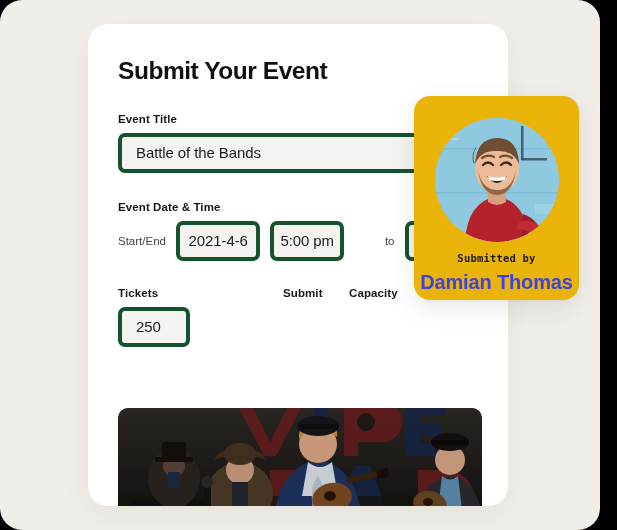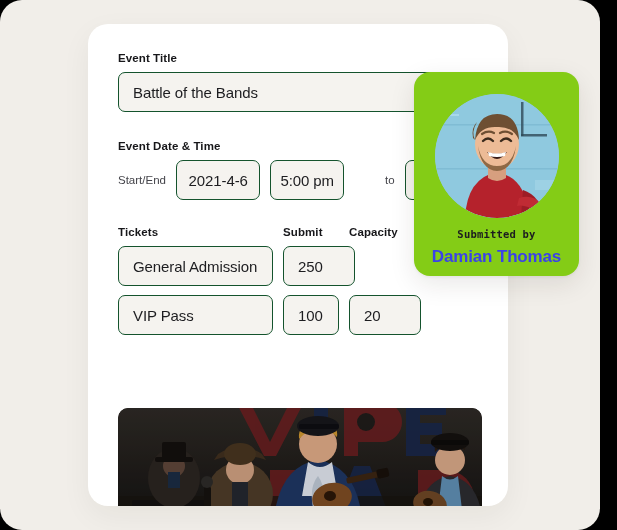--- a/index.html
+++ b/index.html
@@ -72,21 +72,21 @@
   .field-label {
     font-size: 11.5px;
     font-weight: 700;
     color: #17171A;
     letter-spacing: .1px;
     margin: 0 0 8px 0;
   }
 
   .input-box {
     background: #F5F3EF;
-    border: 1px solid #14532d;
+    border: 4px solid #14532d;
     border-radius: 7px;
     height: 40px;
     display: flex;
     align-items: center;
     padding: 0 14px;
     font-size: 15px;
     color: #1D1D20;
     box-sizing: border-box;
     letter-spacing: -.1px;
   }
@@ -141,24 +141,24 @@
     border-radius: 10px;
     overflow: hidden;
     background: #2B2724;
   }
   #event-photo svg { display: block; }
 
   
   #submitter-card {
     position: absolute;
     left: 414px;
-    top: 72px;
+    top: 96px;
     width: 165px;
     height: 204px;
-    background: #84cc16;
+    background: #eab308;
     border-radius: 16px;
     box-shadow: 0 8px 26px rgba(40,30,20,.10), 0 1px 3px rgba(40,30,20,.06);
     overflow: hidden;
   }
   #avatar {
     position: absolute;
     left: 21px;
     top: 22px;
     width: 124px;
     height: 124px;
@@ -179,34 +179,35 @@
     font-weight: 700;
     color: #1C1C20;
     letter-spacing: .2px;
   }
   #submitter-name {
     position: absolute;
     left: 0;
     right: 0;
     top: 175px;
     text-align: center;
-    font-size: 17px;
+    font-size: 20px;
     font-weight: 700;
     color: #3B42E8;
     letter-spacing: -.15px;
   }
 </style>
 </head>
 <body>
 
 <div id="page">
   <div id="surface">
 
     <div id="form-card">
 
+      <h1 id="page-title">Submit Your Event</h1>
 
       <div class="card-pad">
 
         <div id="title-group">
           <div class="field-label">Event Title</div>
           <div class="input-box" id="event-title-input">Battle of the Bands</div>
         </div>
 
         <div id="datetime-group">
           <div class="field-label">Event Date &amp; Time</div>
@@ -220,29 +221,23 @@
         </div>
 
         <div id="tickets-group">
           <div class="tickets-headrow">
             <div class="field-label col-name">Tickets</div>
             <div class="field-label col-price">Submit</div>
             <div class="field-label col-cap">Capacity</div>
           </div>
 
           <div class="tickets-row">
-            <div class="input-box col-name">General Admission</div>
             <div class="input-box col-cap">250</div>
           </div>
 
-          <div class="tickets-row">
-            <div class="input-box col-name">VIP Pass</div>
-            <div class="input-box col-price">100</div>
-            <div class="input-box col-cap">20</div>
-          </div>
         </div>
       </div>
 
       <div id="event-photo">
         <svg width="364" height="110" viewBox="0 0 364 110" xmlns="http://www.w3.org/2000/svg" aria-hidden="true">
           <defs>
             <linearGradient id="bg" x1="0" y1="0" x2="0" y2="1">
               <stop offset="0" stop-color="#413B35"></stop>
               <stop offset="1" stop-color="#1E1B19"></stop>
             </linearGradient>

